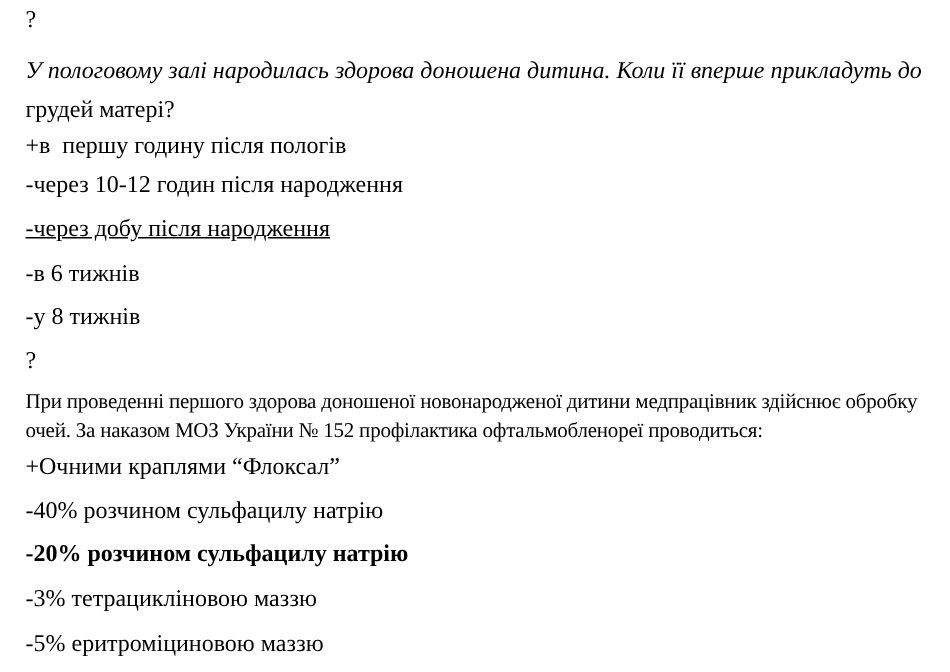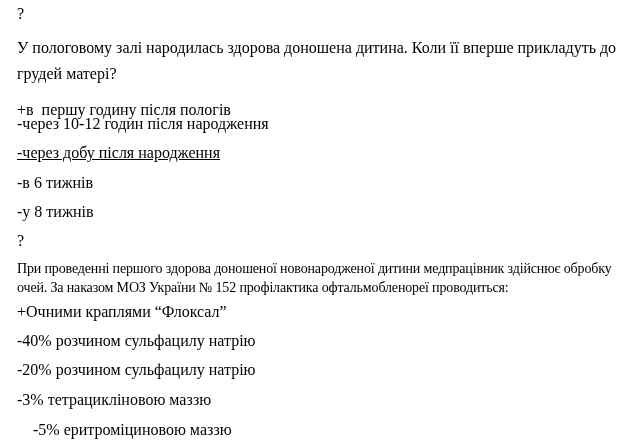--- a/index.html
+++ b/index.html
@@ -12,29 +12,29 @@
       position: absolute; left: 17px; white-space: nowrap;
       font-size: 16px; line-height: 20px;
     }
     .small { font-size: 14px; line-height: 19px; letter-spacing: -0.15px; }
   </style>
 </head>
 <body>
 
 <div>
   <div class="line" style="top:4px;">?</div>
-  <div class="line" style="top:38px;">У пологовому залі народилась здорова доношена дитина. Коли її вперше прикладуть до</div>
+  <div class="line" style="top:38px;font-style:italic;">У пологовому залі народилась здорова доношена дитина. Коли її вперше прикладуть до</div>
   <div class="line" style="top:64px;font-family:Liberation Serif, serif;">грудей матері?</div>
-  <div class="line" style="top:100px; white-space:pre;">+в  першу годину після пологів</div>
+  <div class="line" style="top:88px; white-space:pre;">+в  першу годину після пологів</div>
   <div class="line" style="top:114px;">-через 10-12 годин після народження</div>
   <div class="line" style="top:143px;text-decoration:underline;">-через добу після народження</div>
   <div class="line" style="top:173px;">-в 6 тижнів</div>
   <div class="line" style="top:202px;">-у 8 тижнів</div>
 
   <div class="line" style="top:231px;">?</div>
   <div class="line small" style="top:259px;">При проведенні першого здорова доношеної новонародженої дитини медпрацівник здійснює обробку</div>
   <div class="line small" style="top:278px;">очей. За наказом МОЗ України № 152 профілактика офтальмобленореї проводиться:</div>
   <div class="line" style="top:302px;">+Очними краплями “Флоксал”</div>
   <div class="line" style="top:331px;">-40% розчином сульфацилу натрію</div>
-  <div class="line" style="top:360px;">-20% розчином сульфацилу натрію</div>
+  <div class="line" style="top:360px;font-weight:bold;">-20% розчином сульфацилу натрію</div>
   <div class="line" style="top:390px;">-3% тетрацикліновою маззю</div>
-  <div class="line" style="top:420px;margin-left:16px;">-5% еритроміциновою маззю</div>
+  <div class="line" style="top:420px;">-5% еритроміциновою маззю</div>
 </div>
 
 </body></html>

